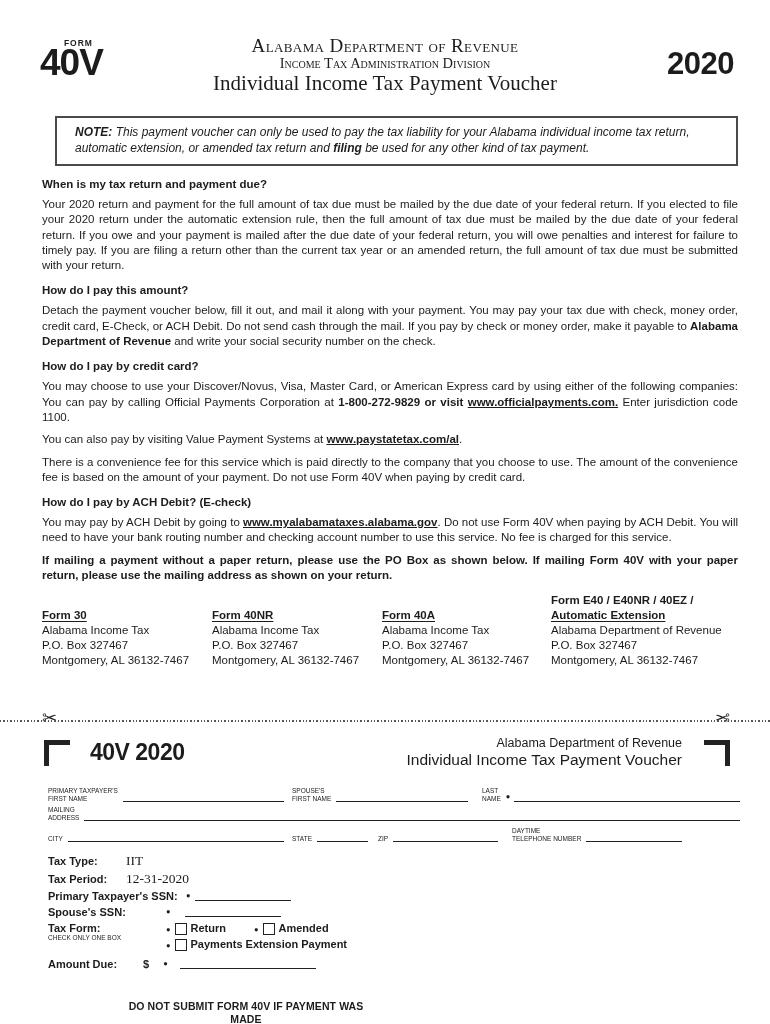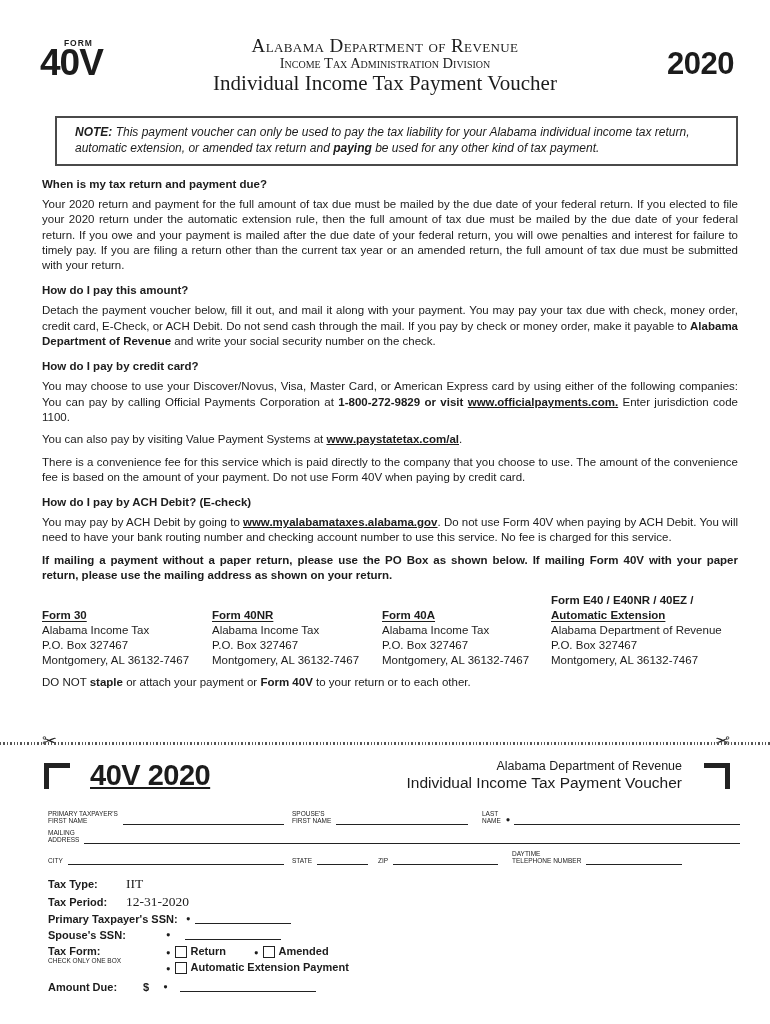--- a/index.html
+++ b/index.html
@@ -46,21 +46,21 @@
     background:repeating-linear-gradient(90deg,#555 0 1.4px, transparent 1.4px 3.4px); }
   .scis { position:absolute; bottom:-5px; font-size:18px; line-height:18px; color:#222; }
   .scis.left { left:42px; }
   .scis.right { right:40px; transform:scaleX(-1); }
   
   .voucher { position:relative; height:330px; }
   .corner { position:absolute; width:26px; height:26px; }
   .corner.tl { left:44px; top:18px; border-top:5px solid #222; border-left:5px solid #222; }
   .corner.tr { right:40px; top:18px; border-top:5px solid #222; border-right:5px solid #222; }
   .v-hdr { display:flex; justify-content:space-between; align-items:center; padding:14px 88px 0 90px; }
-  .v-hdr .vid { font-size:29px; font-weight:bold; letter-spacing:-.5px;text-decoration:underline; }
+  .v-hdr .vid { font-size:23px; font-weight:bold; letter-spacing:-.5px; }
   .v-hdr .vr { text-align:right; }
   .v-hdr .vr .d { font-size:12.5px; line-height:15px; }
   .v-hdr .vr .t { font-size:15.5px; line-height:18px; }
   .fields { padding:18px 30px 0 48px; }
   .frow { display:flex; align-items:flex-end; }
   .fg { display:flex; align-items:flex-end; }
   .flabel { font-size:6.5px; line-height:7.5px; color:#222; padding-right:5px; white-space:nowrap; }
   .uline { border-bottom:1.2px solid #222; height:10px; flex:1; }
   .bullet { font-size:7.5px; line-height:9px; padding:0 4px 1px 0; }
   .vrows { padding:8px 30px 0 48px; }
@@ -91,21 +91,21 @@
   </div>
   <div class="hdr-center">
     <div class="dept">Alabama Department of Revenue</div>
     <div class="div">Income Tax Administration Division</div>
     <div class="ttl">Individual Income Tax Payment Voucher</div>
   </div>
   <div class="hdr-year">2020</div>
 </div>
 
 <div class="notebox">
-  <b>NOTE:</b><span> This payment voucher can only be used to pay the tax liability for your Alabama individual income tax return, automatic extension, or amended tax return and </span><b>paying</b><span> be used for any other kind of tax payment.</span>
+  <b>NOTE:</b><span> This payment voucher can only be used to pay the tax liability for your Alabama individual income tax return, automatic extension, or amended tax return and </span><b>filing</b><span> be used for any other kind of tax payment.</span>
 </div>
 
 <div class="guide">
   <h3>When is my tax return and payment due?</h3>
   <p>Your 2020 return and payment for the full amount of tax due must be mailed by the due date of your federal return. If you elected to file your 2020 return under the automatic extension rule, then the full amount of tax due must be mailed by the due date of your federal return. If you owe and your payment is mailed after the due date of your federal return, you will owe penalties and interest for failure to timely pay. If you are filing a return other than the current tax year or an amended return, the full amount of tax due must be submitted with your return.</p>
 
   <h3>How do I pay this amount?</h3>
   <p><span>Detach the payment voucher below, fill it out, and mail it along with your payment. You may pay your tax due with check, money order, credit card, E-Check, or ACH Debit. Do not send cash through the mail. If you pay by check or money order, make it payable to </span><span class="b">Alabama Department of Revenue</span><span> and write your social security number on the check.</span></p>
 
   <h3>How do I pay by credit card?</h3>
@@ -142,21 +142,20 @@
     </div>
     <div class="col">
       <div class="h1">Form E40 / E40NR / 40EZ /</div>
       <div class="h2">Automatic Extension</div>
       <div>Alabama Department of Revenue</div>
       <div>P.O. Box 327467</div>
       <div>Montgomery, AL 36132-7467</div>
     </div>
   </div>
 
-  <p class="staple"><span>DO NOT </span><span class="b">staple</span><span> or attach your payment or </span><span class="b">Form 40V</span><span> to your return or to each other.</span></p>
 </div>
 
 <div class="detach">
   <span class="scis left">✂</span>
   <span class="scis right">✂</span>
   <div class="dotline"></div>
 </div>
 
 <div class="voucher">
   <div class="corner tl"></div>
@@ -259,21 +258,21 @@
           <span class="cbx"></span>
           <span class="cbl">Return</span>
           <span class="gap28"></span>
           <span class="bullet">●</span>
           <span class="cbx"></span>
           <span class="cbl">Amended</span>
         </div>
         <div class="cbgroup cbline2">
           <span class="bullet">●</span>
           <span class="cbx"></span>
-          <span class="cbl">Automatic Extension Payment</span>
+          <span class="cbl">Payments Extension Payment</span>
         </div>
       </div>
     </div>
     <div class="vrow" style="margin-top:7px;">
       <div class="vlabel" style="width:95px;">Amount Due:</div>
       <span style="font-size:11px; font-weight:bold; padding-right:14px;">$</span>
       <span class="bullet">●</span>
       <div class="amt-line" style="margin-left:8px;"></div>
     </div>
   </div>

